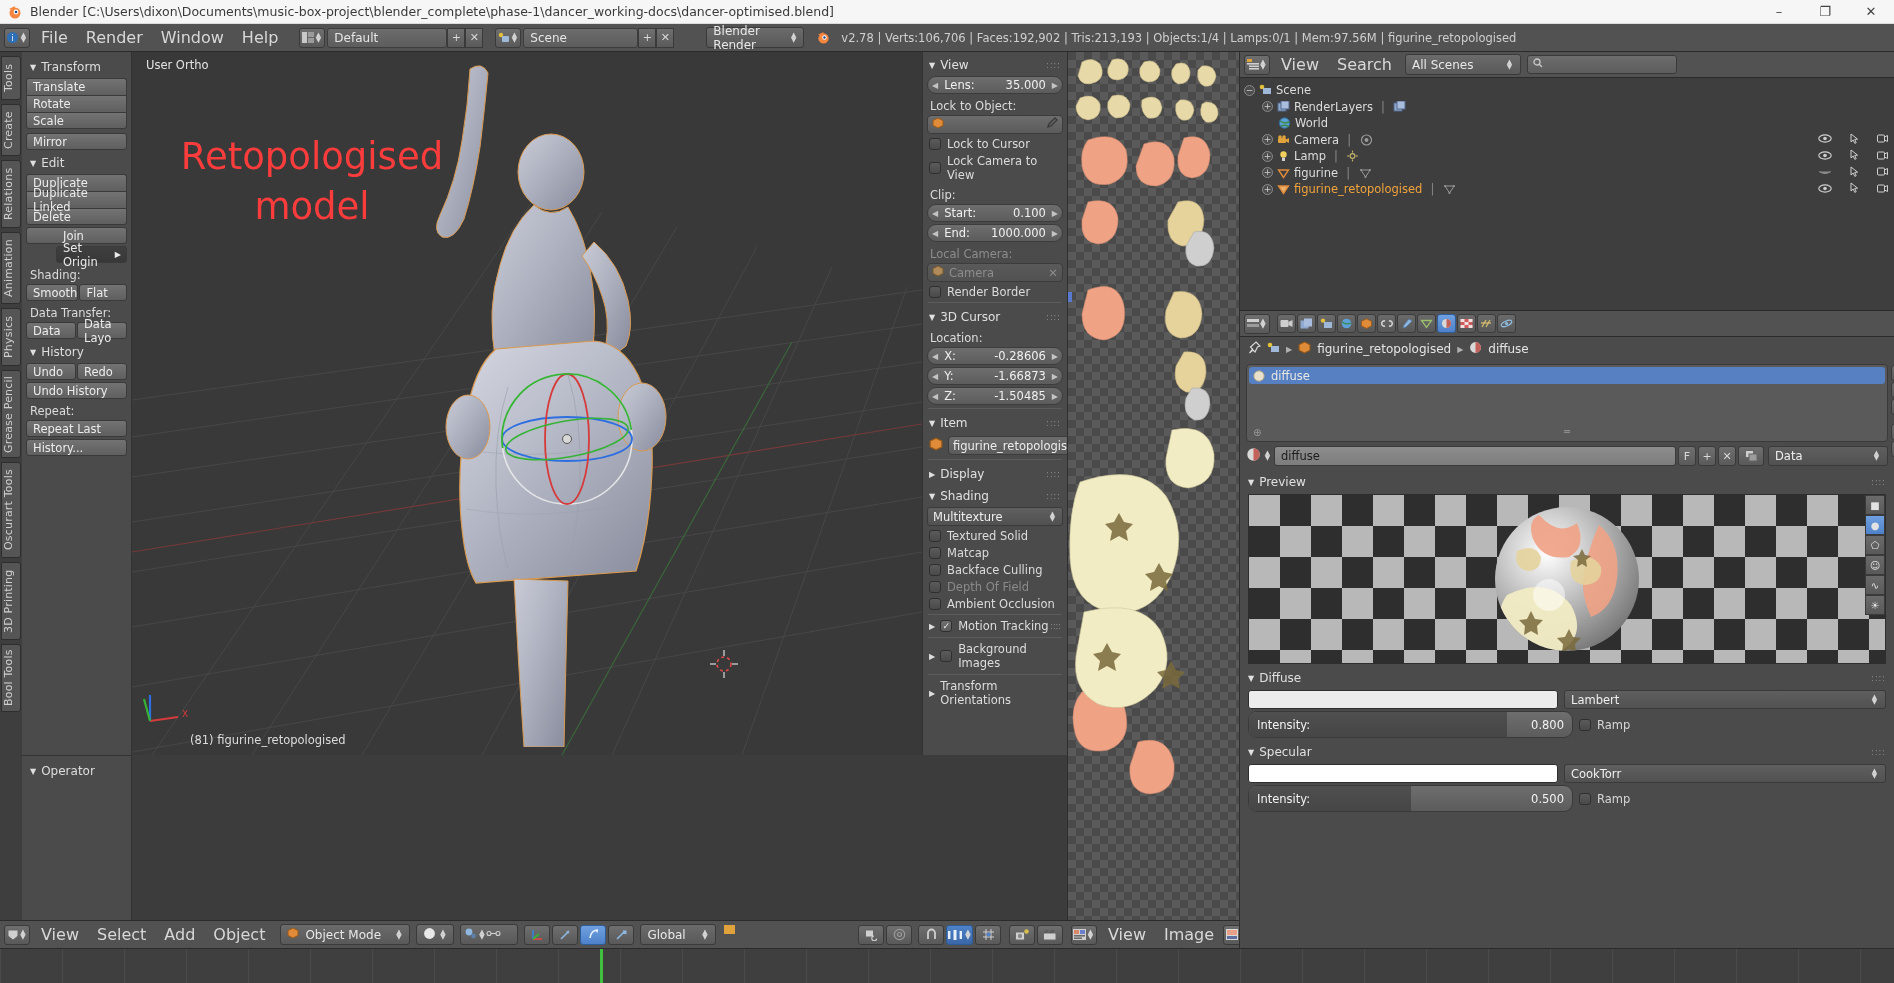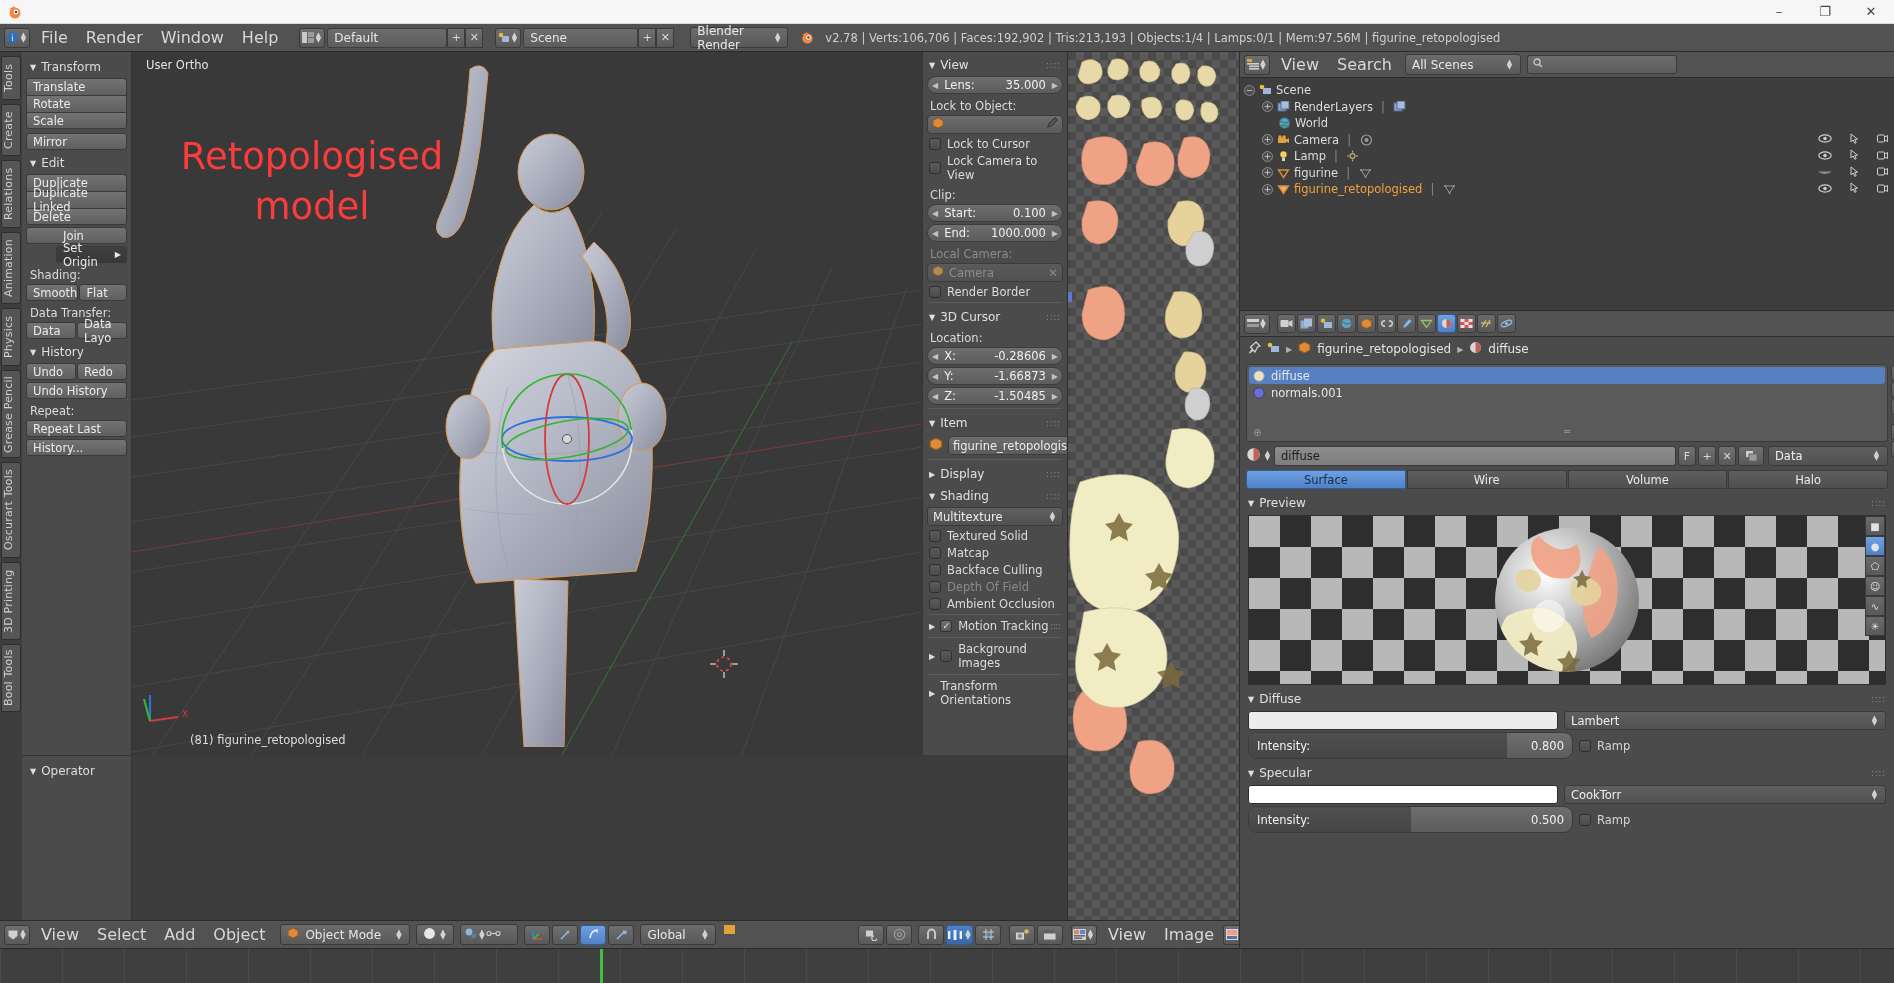--- a/index.html
+++ b/index.html
@@ -204,20 +204,21 @@
 
 <div id="titlebar">
   <div class="tb-icon">
     <svg width="16" height="16" viewBox="0 0 16 16">
         <circle cx="8" cy="9" r="5.5" fill="#f5863f"></circle>
         <circle cx="9" cy="8" r="2.4" fill="#fff"></circle>
         <circle cx="9" cy="8" r="1.3" fill="#1a4a8a"></circle>
         <path d="M2 5 L8 2 L7 6 Z" fill="#f5863f"></path>
       </svg>
   </div>
+  <div class="tb-text">Blender [C:\Users\dixon\Documents\music-box-project\blender_complete\phase-1\dancer_working-docs\dancer-optimised.blend]</div>
   <div id="winbtns">
     <div>–</div>
     <div>❐</div>
     <div>✕</div>
   </div>
 </div>
 
 <div id="topbar">
   <div class="ico-btn">
     <svg width="13" height="13" viewBox="0 0 13 13">
@@ -260,21 +261,21 @@
       <span class="spinner">
           <span>▲</span>
           <span>▼</span>
         </span>
     </div>
     <div class="datafield" style="width:115px;">Scene</div>
     <div class="sq-btn">+</div>
     <div class="sq-btn">✕</div>
   </div>
 
-  <div class="dropdown" style="margin-left:16px; width:98px;">
+  <div class="dropdown" style="margin-left:32px; width:98px;">
     <span>Blender Render</span>
     <span class="spinner" style="margin-left:auto;">
         <span>▲</span>
         <span>▼</span>
       </span>
   </div>
 
   <div style="margin-left:12px;display:flex;align-items:center;">
     <svg width="15" height="15" viewBox="0 0 16 16">
         <circle cx="8" cy="9" r="5.5" fill="#f5863f"></circle>
@@ -1034,28 +1035,20 @@
 
   <div class="matlist">
     <div class="matrow sel">
       <span class="mball">
         <svg width="12" height="12" viewBox="0 0 12 12">
             <circle cx="6" cy="6" r="5.2" fill="#e8e0c8" stroke="#a8a090"></circle>
           </svg>
       </span>
       <span>diffuse</span>
     </div>
-    <div class="matrow">
-      <span class="mball">
-        <svg width="12" height="12" viewBox="0 0 12 12">
-            <circle cx="6" cy="6" r="5.2" fill="#6a6fd0" stroke="#3a3f90"></circle>
-          </svg>
-      </span>
-      <span>normals.001</span>
-    </div>
     <div style="position:absolute;left:6px;bottom:3px;color:#9a9a9a;font-size:10px;">⊕</div>
     <div style="position:absolute;left:50%;bottom:4px;transform:translateX(-50%);color:#9a9a9a;font-size:10px;">═</div>
     <div class="listbtns">
       <div>+</div>
       <div>−</div>
       <div>▼</div>
       <div style="margin-top:8px;">▲</div>
       <div>▼</div>
     </div>
   </div>
@@ -1083,26 +1076,20 @@
     </span>
     <span class="enumfield" style="max-width:120px;height:20px;">
       <span>Data</span>
       <span class="spinner" style="margin-left:auto;">
           <span>▲</span>
           <span>▼</span>
         </span>
     </span>
   </div>
 
-  <div class="tabrow">
-    <div class="active">Surface</div>
-    <div>Wire</div>
-    <div>Volume</div>
-    <div>Halo</div>
-  </div>
 
   <div class="sec-hdr">
     <span class="tri">▼</span>
     <span>Preview</span>
     <span class="grip">::::</span>
   </div>
 
   <div id="preview">
     <div style="position:absolute;inset:0;background-image:
       linear-gradient(45deg,#2e2e2e 25%,transparent 25%,transparent 75%,#2e2e2e 75%),

